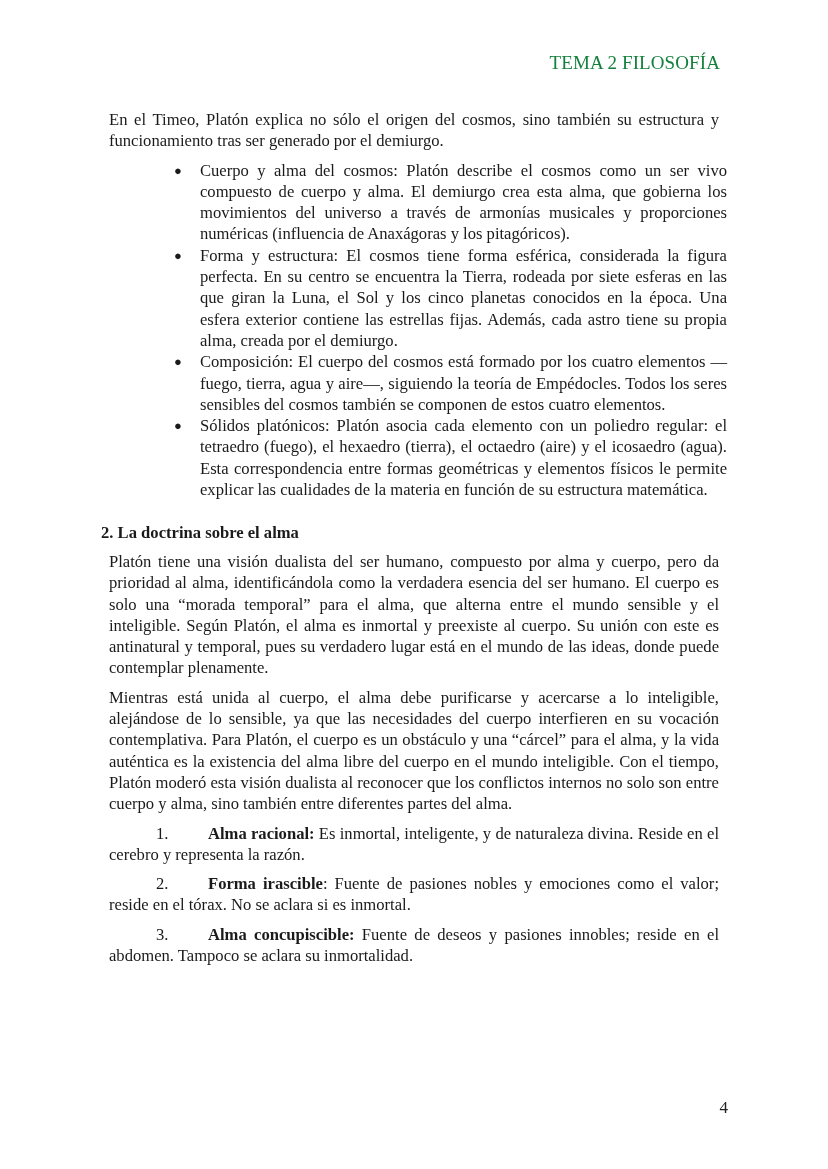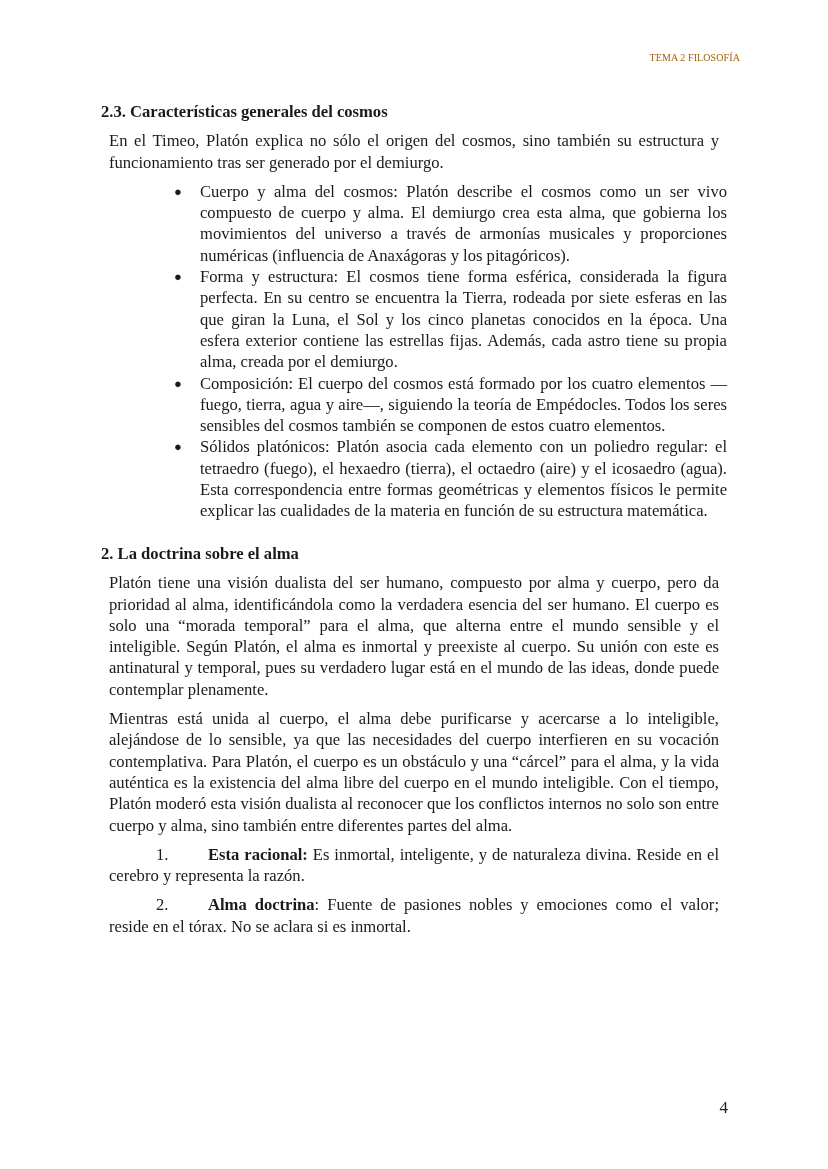--- a/index.html
+++ b/index.html
@@ -11,25 +11,25 @@
       width: 828px;
       height: 1169px;
       position: relative;
       overflow: hidden;
       font-family: "DejaVu Serif", "Liberation Serif", serif;
       color: #1a1a1a;
     }
     .page-header {
       position: absolute;
       top: 52px;
-      right: 88px;
+      right: 108px;
       font-family: "Liberation Serif", serif;
-      font-size: 10px;
+      font-size: 19px;
       letter-spacing: 0.1px;
-      color: #a16207;
+      color: #15803d;
     }
     .content {
       position: absolute;
       left: 101px;
       top: 101px;
       width: 626px;
       font-size: 15.4px;
       line-height: 21.3px;
     }
     .content p {
@@ -89,21 +89,20 @@
     }
     .heading { font-size: 16.6px; }
   </style>
 </head>
 <body>
 
 <div class="page-header">TEMA 2 FILOSOFÍA</div>
 
 <div class="content">
 
-  <h2 class="heading">2.3. Características generales del cosmos</h2>
   <p>En el Timeo, Platón explica no sólo el origen del cosmos, sino también su estructura y funcionamiento tras ser generado por el demiurgo.</p>
 
   <ul class="bullets">
     <li>
       <span class="bullet">●</span>
       <span>Cuerpo y alma del cosmos: Platón describe el cosmos como un ser vivo compuesto de cuerpo y alma. El demiurgo crea esta alma, que gobierna los movimientos del universo a través de armonías musicales y proporciones numéricas (influencia de Anaxágoras y los pitagóricos).</span>
     </li>
     <li>
       <span class="bullet">●</span>
       <span>Forma y estructura: El cosmos tiene forma esférica, considerada la figura perfecta. En su centro se encuentra la Tierra, rodeada por siete esferas en las que giran la Luna, el Sol y los cinco planetas conocidos en la época. Una esfera exterior contiene las estrellas fijas. Además, cada astro tiene su propia alma, creada por el demiurgo.</span>
@@ -119,21 +118,24 @@
   </ul>
 
   <div class="spacer"></div>
 
   <h2 class="heading">2. La doctrina sobre el alma</h2>
   <p>Platón tiene una visión dualista del ser humano, compuesto por alma y cuerpo, pero da prioridad al alma, identificándola como la verdadera esencia del ser humano. El cuerpo es solo una “morada temporal” para el alma, que alterna entre el mundo sensible y el inteligible. Según Platón, el alma es inmortal y preexiste al cuerpo. Su unión con este es antinatural y temporal, pues su verdadero lugar está en el mundo de las ideas, donde puede contemplar plenamente.</p>
   <p>Mientras está unida al cuerpo, el alma debe purificarse y acercarse a lo inteligible, alejándose de lo sensible, ya que las necesidades del cuerpo interfieren en su vocación contemplativa. Para Platón, el cuerpo es un obstáculo y una “cárcel” para el alma, y la vida auténtica es la existencia del alma libre del cuerpo en el mundo inteligible. Con el tiempo, Platón moderó esta visión dualista al reconocer que los conflictos internos no solo son entre cuerpo y alma, sino también entre diferentes partes del alma.</p>
 
 
   <p class="numbered">
-    <span class="num">1.</span><b>Esta racional:</b><span> Es inmortal, inteligente, y de naturaleza divina. Reside en el cerebro y representa la razón.</span>
+    <span class="num">1.</span><b>Alma racional:</b><span> Es inmortal, inteligente, y de naturaleza divina. Reside en el cerebro y representa la razón.</span>
   </p>
   <p class="numbered">
-    <span class="num">2.</span><b>Alma doctrina</b><span>: Fuente de pasiones nobles y emociones como el valor; reside en el tórax. No se aclara si es inmortal.</span>
+    <span class="num">2.</span><b>Forma irascible</b><span>: Fuente de pasiones nobles y emociones como el valor; reside en el tórax. No se aclara si es inmortal.</span>
+  </p>
+  <p class="numbered">
+    <span class="num">3.</span><b>Alma concupiscible:</b><span> Fuente de deseos y pasiones innobles; reside en el abdomen. Tampoco se aclara su inmortalidad.</span>
   </p>
 
 </div>
 
 <div class="page-number">4</div>
 
 </body></html>

